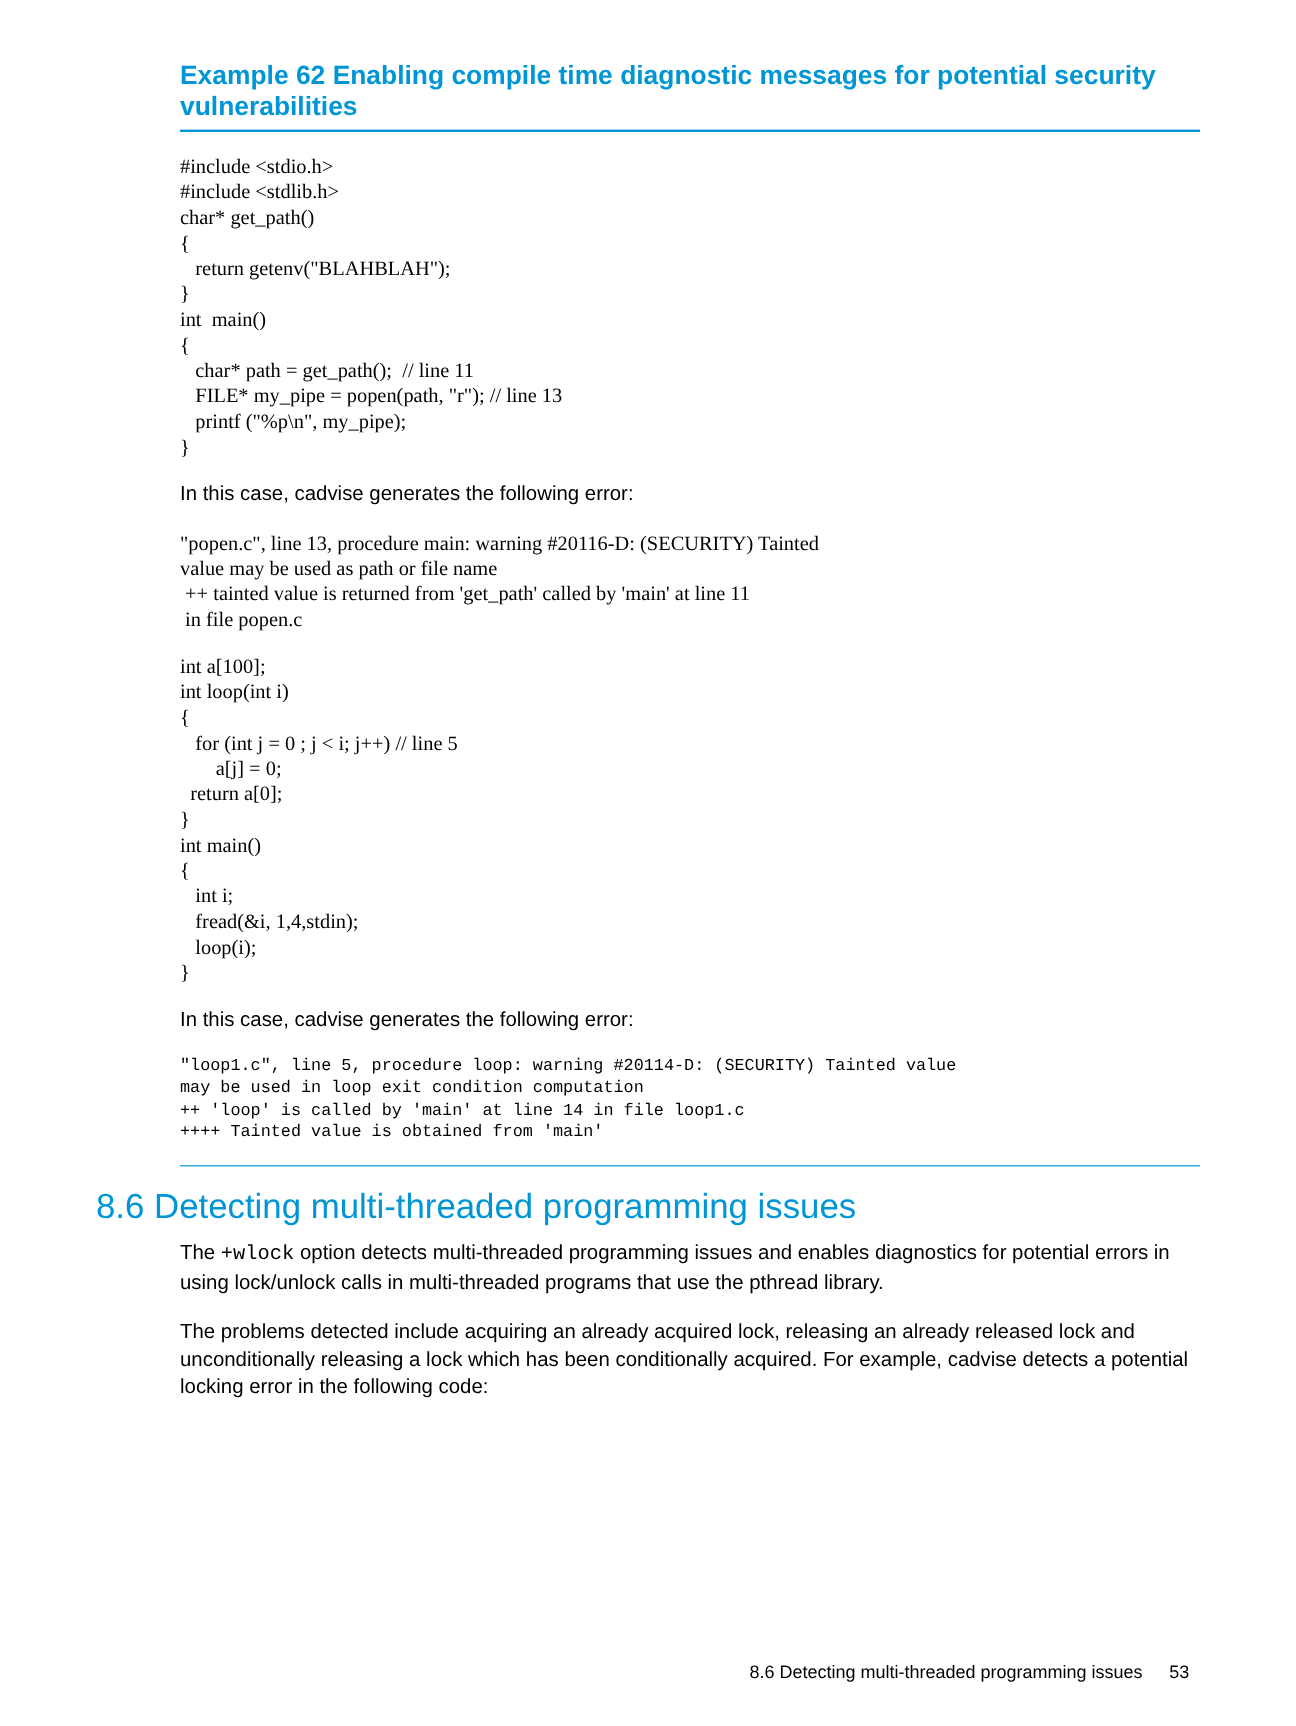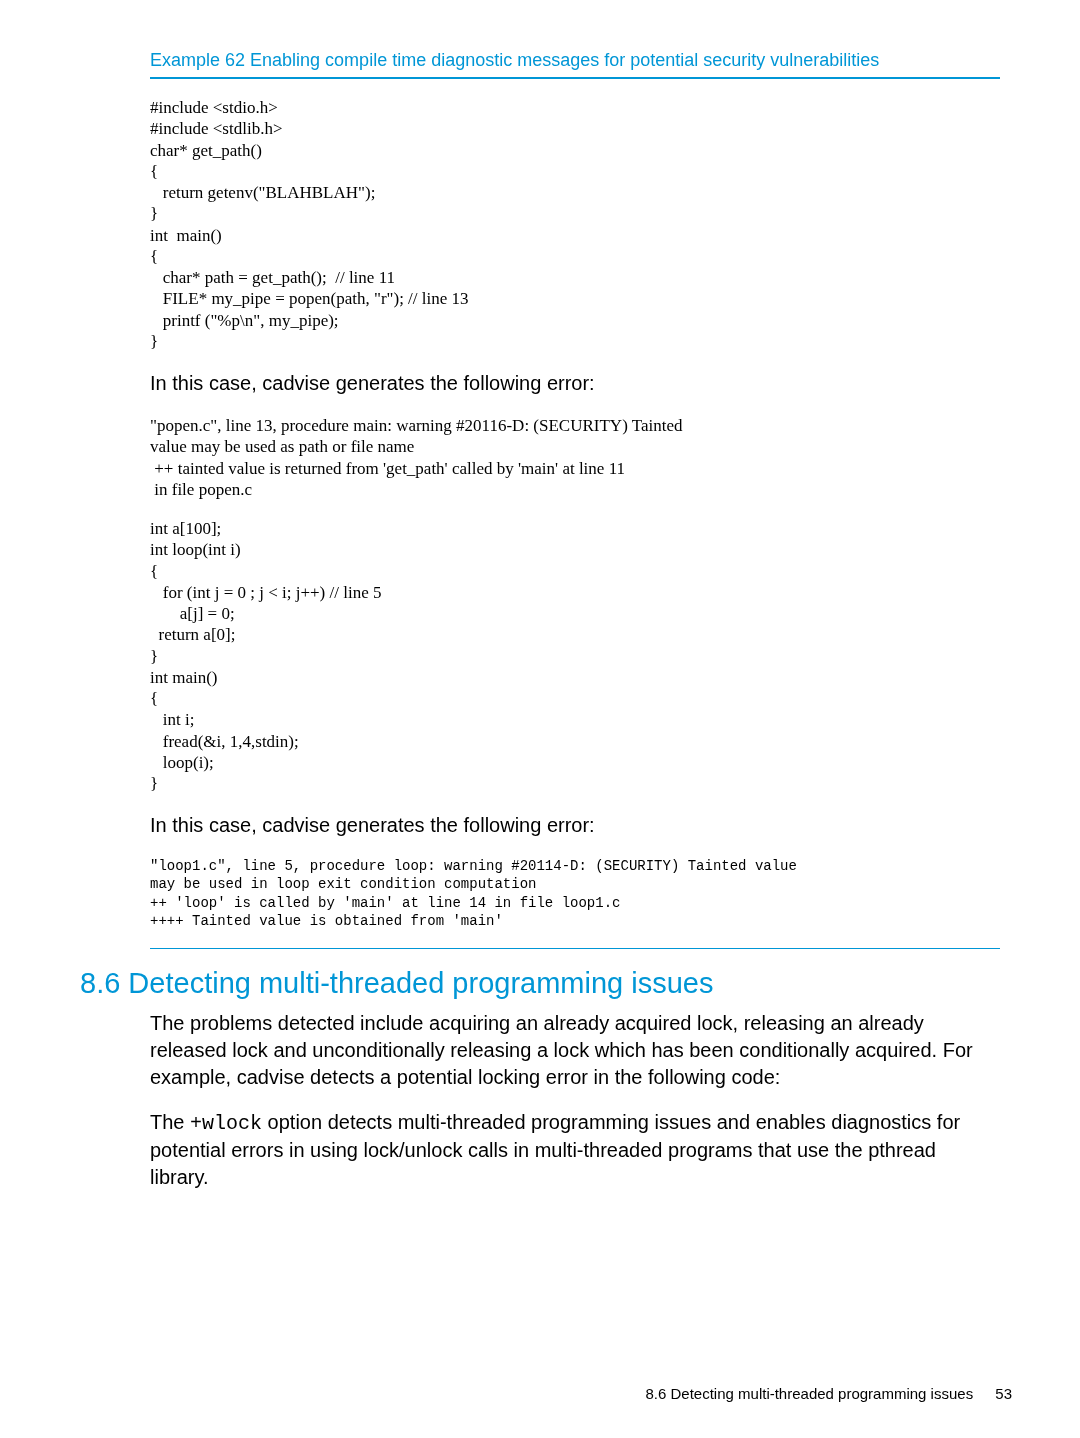--- a/index.html
+++ b/index.html
@@ -11,22 +11,22 @@
     width: 1080px;
   }
   .page {
     padding: 50px 80px 40px 80px;
     box-sizing: border-box;
     min-height: 1438px;
     position: relative;
   }
   .example-title {
     color: #0096d6;
-    font-size: 18px;
-    font-weight: normal;
+    font-size: 22px;
+    font-weight: bold;
     margin: 0 0 6px 70px;
   }
   .hrline {
     border: none;
     border-top: 2px solid #0096d6;
     margin: 0 0 18px 70px;
   }
   .hrline-small {
     border: none;
     border-top: 1.5px solid #0096d6;
@@ -41,37 +41,37 @@
   }
   .codeblock-small {
     font-family: "Courier New", Courier, monospace;
     font-size: 14px;
     white-space: pre;
     margin: 4px 0 10px 70px;
     line-height: 1.3;
   }
   .body-text {
     font-family: Arial, Helvetica, sans-serif;
-    font-size: 20px;
+    font-size: 17px;
     margin: 10px 0 18px 70px;
     line-height: 1.35;
   }
   .inline-code {
     font-family: "Courier New", Courier, monospace;
   }
   h2.section {
     color: #0096d6;
     font-weight: normal;
     font-size: 29px;
     margin: 10px 0 8px 0;
   }
   .footer {
     position: absolute;
     bottom: 36px;
-    right: 68px;
+    right: 89px;
     font-size: 15px;
   }
   .footer .pgnum {
     margin-left: 18px;
   }
 </style>
 </head>
 <body>
 
 <div class="page">
@@ -118,24 +118,24 @@
 
   <div class="codeblock-small">"loop1.c", line 5, procedure loop: warning #20114-D: (SECURITY) Tainted value
 may be used in loop exit condition computation
 ++ 'loop' is called by 'main' at line 14 in file loop1.c
 ++++ Tainted value is obtained from 'main'</div>
 
   <hr class="hrline-small">
 
   <h2 class="section">8.6 Detecting multi-threaded programming issues</h2>
 
-  <div class="body-text">The problems detected include acquiring an already acquired lock, releasing an already released lock and unconditionally releasing a lock which has been conditionally acquired. For example, cadvise detects a potential locking error in the following code:</div>
-
   <div class="body-text">
     <span>The </span><span class="inline-code">+wlock</span><span> option detects multi-threaded programming issues and enables diagnostics for potential errors in using lock/unlock calls in multi-threaded programs that use the pthread library.</span>
   </div>
+
+  <div class="body-text">The problems detected include acquiring an already acquired lock, releasing an already released lock and unconditionally releasing a lock which has been conditionally acquired. For example, cadvise detects a potential locking error in the following code:</div>
 
   <div class="footer">
     <span>8.6 Detecting multi-threaded programming issues</span>
     <span class="pgnum">53</span>
   </div>
 
 </div>
 
 </body></html>

